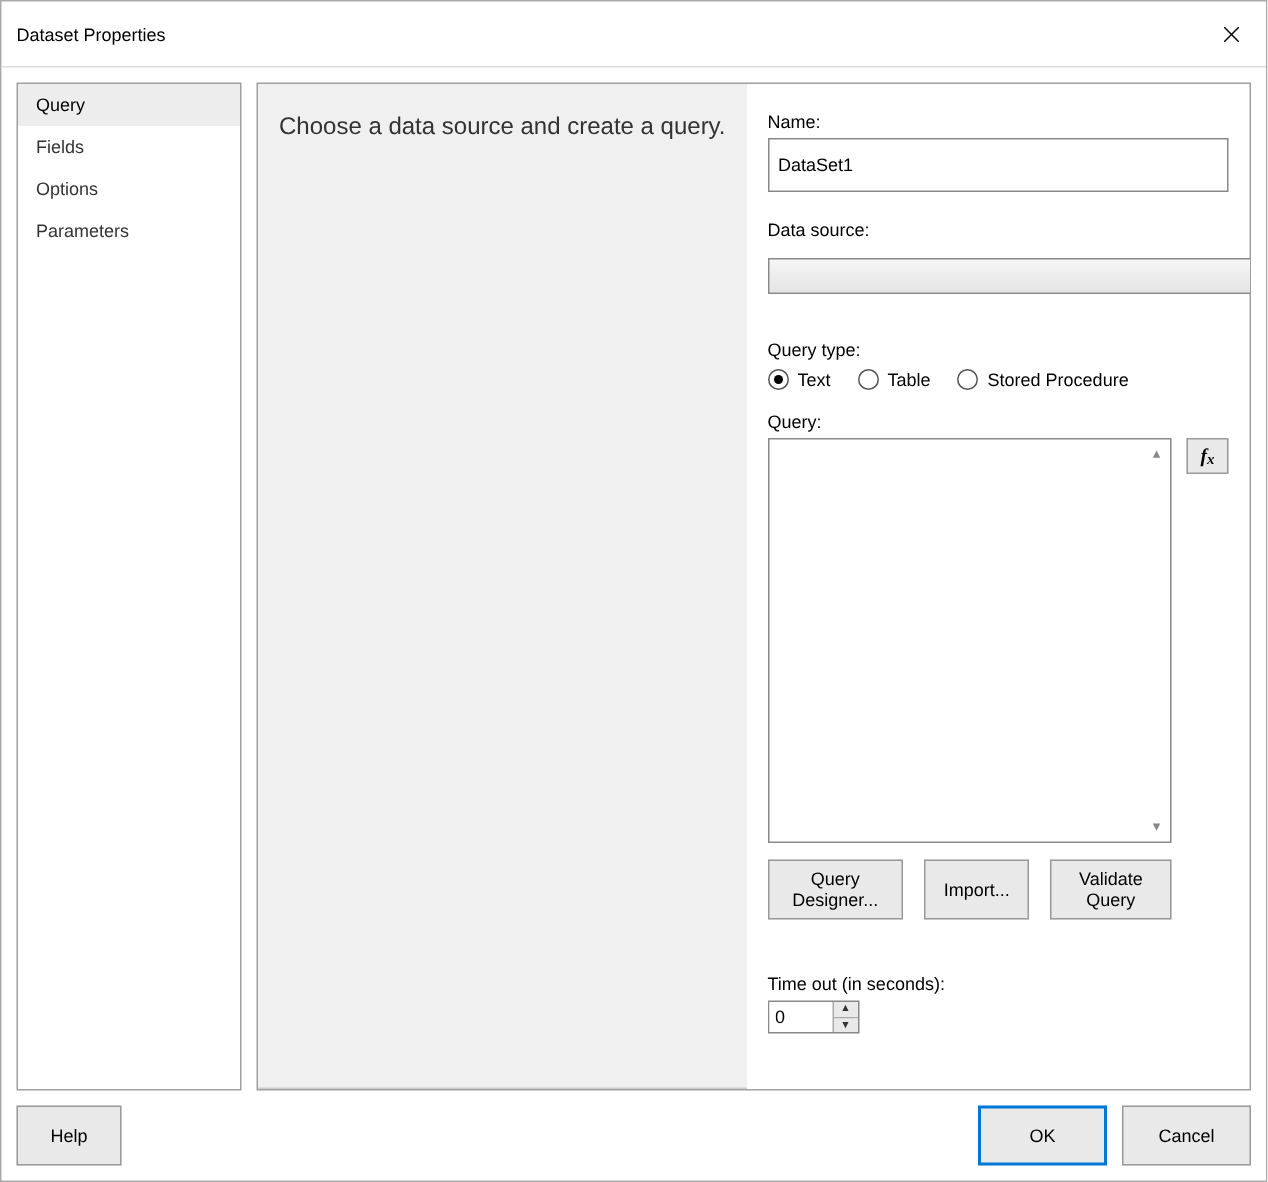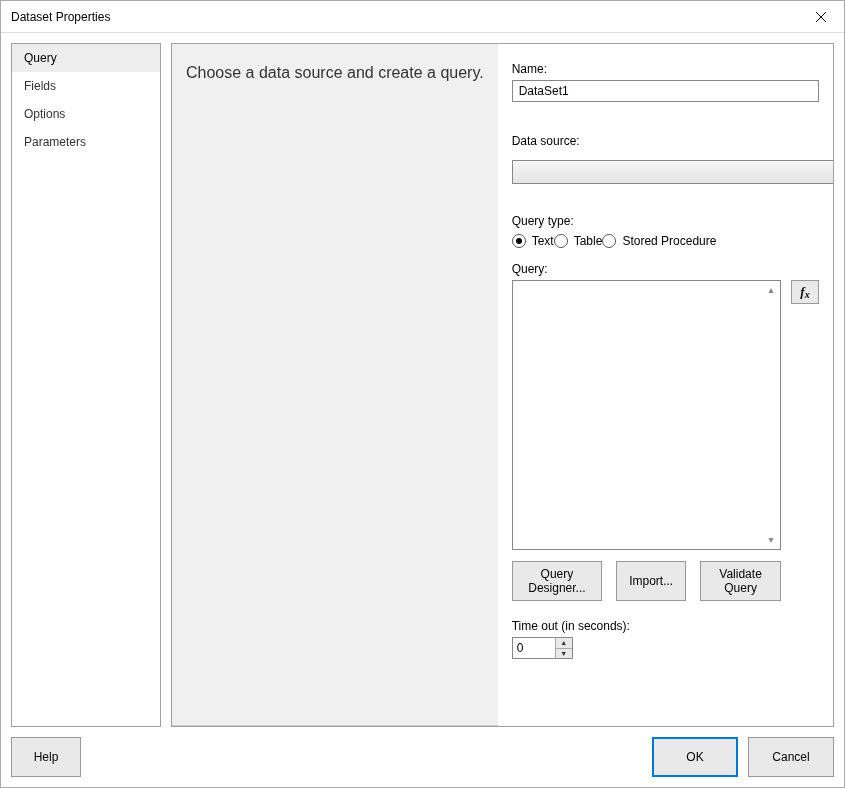--- a/index.html
+++ b/index.html
@@ -11,21 +11,21 @@
     background: #fff;
   }
   .window {
     width: 845px; height: 788px;
     border: 1px solid #aaa;
     display: flex;
     flex-direction: column;
     background: #fff;
   }
   .titlebar {
-    height: 32px;
+    height: 44px;
     display: flex;
     align-items: center;
     padding: 0 0 0 10px;
     border-bottom: 1px solid #ddd;
   }
   .titlebar-title { flex: 1; font-size: 12px; }
   .close-btn {
     width: 46px; height: 31px;
     display: flex; align-items: center; justify-content: center;
     cursor: default;
@@ -76,21 +76,21 @@
   .field-label {
     font-size: 12px;
     margin-bottom: 4px;
     margin-top: 8px;
   }
   .text-input {
     width: 100%;
     border: 1px solid #888;
     padding: 3px 6px;
     font-size: 12px;
-    height: 22px;
+    height: 36px;
     font-family: inherit;
   }
   .ds-row {
     display: flex;
     gap: 12px;
     align-items: center;
     margin-top: 4px;
   }
   .dropdown {
     flex: 0 0 390px;
@@ -111,20 +111,21 @@
     height: 40px;
     min-width: 70px;
     text-align: center;
     cursor: default;
     display: inline-flex;
     align-items: center;
     justify-content: center;
   }
   .radio-row {
     display: flex;
+    gap: 18px;
     margin-top: 6px;
   }
   .radio {
     display: flex; align-items: center; gap: 6px;
     font-size: 12px;
   }
   .radio-circle {
     width: 14px; height: 14px;
     border: 1px solid #555;
     border-radius: 50%;
@@ -263,21 +264,21 @@
       </div>
     </div>
 
     <div class="main">
       <div class="main-header">Choose a data source and create a query.</div>
       <div class="main-content">
 
         <div class="field-label">Name:</div>
         <input class="text-input" type="text" value="DataSet1" style="">
 
-        <div class="field-label" style="margin-top:32px">Data source:</div>
+        <div class="field-label" style="margin-top:18px">Data source:</div>
         <div class="ds-row">
           <div class="dropdown">
             <span></span>
             <span class="chev">▾</span>
           </div>
           <div class="btn">
             <span>New...</span>
           </div>
         </div>
 
@@ -317,21 +318,21 @@
             <span>Query Designer...</span>
           </div>
           <div class="btn">
             <span>Import...</span>
           </div>
           <div class="btn">
             <span>Validate Query</span>
           </div>
         </div>
 
-        <div class="field-label" style="margin-top:18px">Time out (in seconds):</div>
+        <div class="field-label" style="margin-top:36px">Time out (in seconds):</div>
         <div class="timeout-row">
           <div class="spinner">
             <input type="text" value="0" style="">
             <div class="spinner-btns">
               <div>
                   <span>▲</span>
                 </div>
               <div>
                   <span>▼</span>
                 </div>

